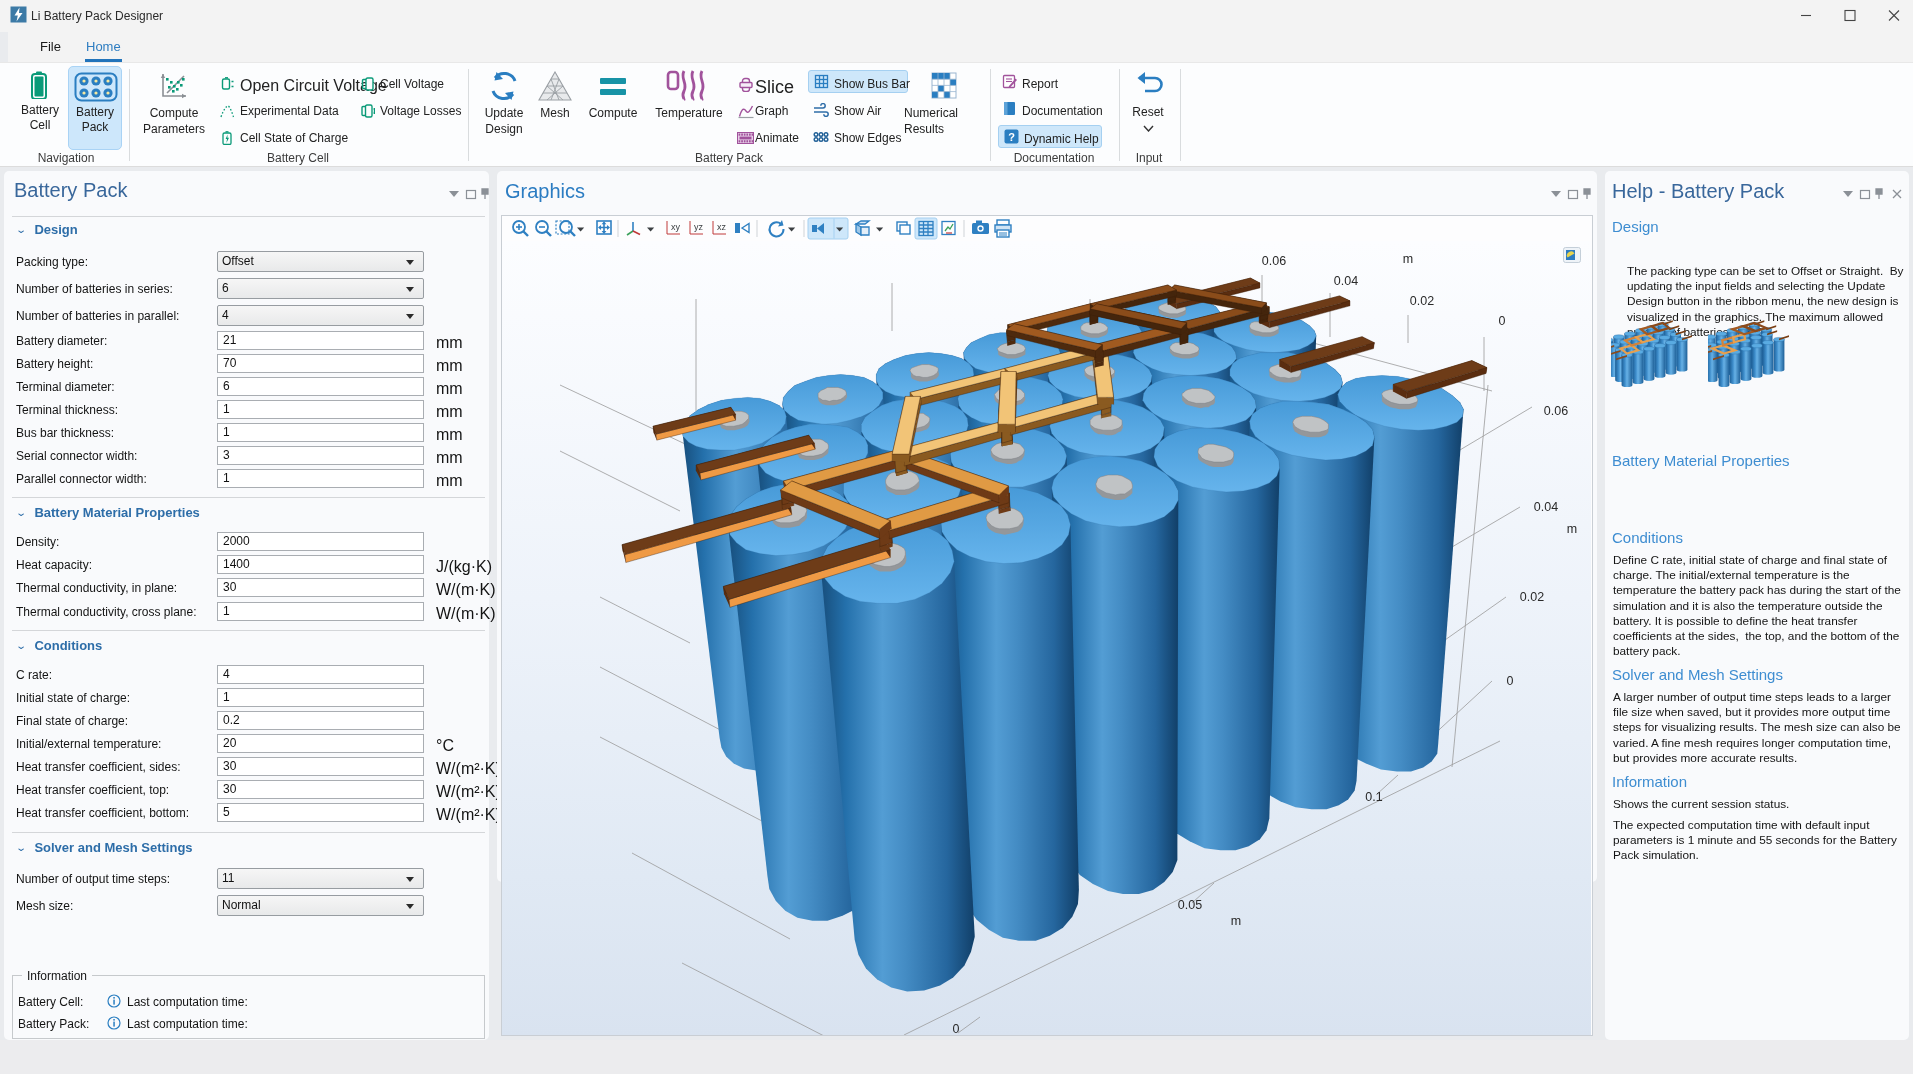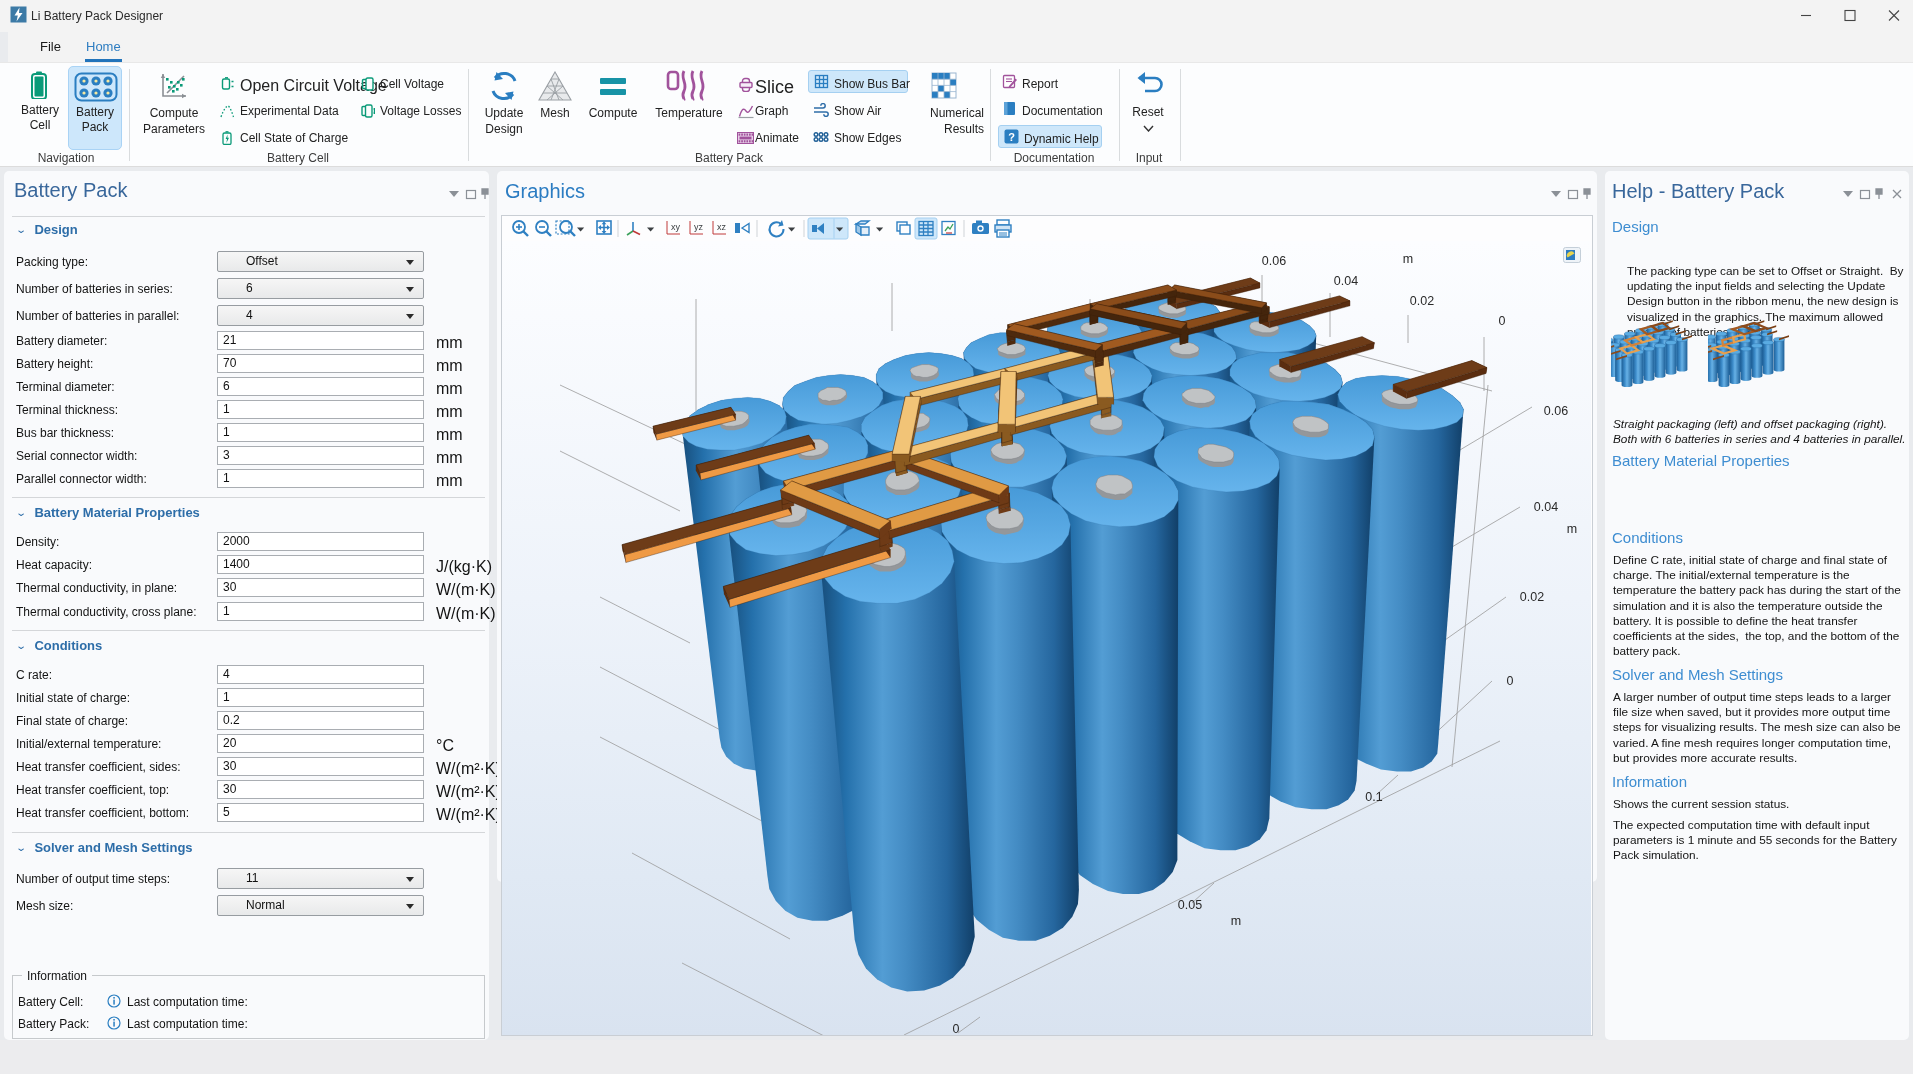--- a/index.html
+++ b/index.html
@@ -9,21 +9,21 @@
 #menurow{left:8px;top:32px;width:1913px;height:30px;background:#f3f3f3}
 #ribbon{left:0;top:62px;width:1913px;height:105px;background:#fcfdfe;border-bottom:1px solid #dcdcdc;border-top:1px solid #e8e8e8}
 .gsep{position:absolute;top:6px;height:92px;width:1px;background:#d9dcde}
 .glabel{position:absolute;top:88px;font-size:12px;color:#3c3c3c;text-align:center;white-space:nowrap}
 .rbtn-big{position:absolute;top:3px;width:54px;height:84px;border-radius:5px;text-align:center}
 .rbtn-big .cap{font-size:12px;color:#222;line-height:15px;margin-top:3px}
 .sel{background:#cde7fb;border:1px solid #a9d3f5}
 .panel{position:absolute;background:#f9fafc;border-radius:5px}
 .ptitle{position:absolute;font-size:20px;color:#39679b;white-space:nowrap}
 .fl{position:absolute;font-size:12px;color:#141414;white-space:nowrap}
-.dd{position:absolute;left:213px;width:207px;height:21px;background:linear-gradient(#f6f6f6,#e8e9ea);border:1px solid #979ca1;border-radius:2px;font-size:12px;color:#111;line-height:19px;padding-left:28px}
+.dd{position:absolute;left:213px;width:207px;height:21px;background:linear-gradient(#f6f6f6,#e8e9ea);border:1px solid #979ca1;border-radius:2px;font-size:12px;color:#111;line-height:19px;padding-left:4px}
 .dd:after{content:"";position:absolute;right:9px;top:8px;border-left:4.5px solid transparent;border-right:4.5px solid transparent;border-top:5px solid #2b2b2b}
 .ti{position:absolute;left:213px;width:207px;height:19px;background:#fff;border:1px solid #a9adb2;font-size:12px;color:#111;line-height:17px;padding-left:5px}
 .unit{position:absolute;left:432px;font-size:16px;color:#141414;white-space:nowrap}
 .sech{position:absolute;font-size:13px;font-weight:700;color:#2d6da8;white-space:nowrap}
 .sech .chv{font-weight:400;display:inline-block;transform:scaleX(1.4);margin-right:9px;font-size:10px;position:relative;top:-1px}
 .hsep{position:absolute;left:8px;width:473px;height:1px;background:#d4d6d9}
 .hh{position:absolute;font-size:15px;color:#3e8dd1;white-space:nowrap}
 .hb{position:absolute;font-size:11.8px;line-height:15.2px;color:#141414}
 #botstrip{left:0;top:1040px;width:1913px;height:34px;background:#ececee}
 .tbtn{position:absolute;top:1px;height:23px;border-radius:3px}
@@ -266,21 +266,21 @@
       </g>
       <g stroke="#9ab6d0" stroke-width="0.8" fill="none">
         <line x1="1" y1="7.2" x2="25" y2="7.2"></line>
         <line x1="1" y1="13.4" x2="25" y2="13.4"></line>
         <line x1="1" y1="19.6" x2="25" y2="19.6"></line>
         <line x1="7" y1="1" x2="7" y2="26"></line>
         <line x1="13" y1="1" x2="13" y2="26"></line>
         <line x1="19" y1="1" x2="19" y2="26"></line>
       </g>
     </svg>
-    <div class="abs" style="left:904px;top:42px;width:80px;text-align:right;font-size:12px;color:#222;line-height:16px">Numerical<br>Results</div>
+    <div class="abs" style="left:904px;top:42px;width:80px;text-align:left;font-size:12px;color:#222;line-height:16px">Numerical<br>Results</div>
     <div class="gsep" style="left:990px"></div>
     <svg class="abs" style="left:1002px;top:11px" width="15" height="15" viewBox="0 0 15 15">
       <g stroke="#a1539c" stroke-width="1.3" fill="#fff">
         <rect x="1.5" y="1.5" width="11" height="12" rx="1"></rect>
       </g>
       <g stroke="#a1539c" stroke-width="1.1">
         <line x1="4" y1="5" x2="10" y2="5"></line>
         <line x1="4" y1="7.5" x2="10" y2="7.5"></line>
       </g>
       <path d="M7 12 L13.5 4.5 L15 6 L8.5 13 L6.5 13.5 Z" fill="#a1539c"></path>
@@ -1061,21 +1061,20 @@
       <path d="M4.1 31.0 l-11 3.5 l0 1.8 l11 -3.5 Z" fill="#8a4a1c"></path>
       <path d="M59.1 14.5 l10 -3.2 l0 1.8 l-10 3.2 Z" fill="#7a3f14"></path>
       <path d="M16.0 36.0 l-11 3.5 l0 1.8 l11 -3.5 Z" fill="#8a4a1c"></path>
       <path d="M71.0 19.5 l10 -3.2 l0 1.8 l-10 3.2 Z" fill="#7a3f14"></path>
       <path d="M16.0 34.5 L27.0 31.4 L15.1 26.4 L4.1 29.5 Z" fill="none" stroke="#e8a04e" stroke-width="2.2"></path>
       <path d="M15.1 26.4 L26.1 23.3 L25.2 18.3 L14.2 21.4 Z" fill="none" stroke="#d4833a" stroke-width="2.2"></path>
       <path d="M26.1 23.3 L37.1 20.2 L36.2 15.2 L25.2 18.3 Z" fill="none" stroke="#e8a04e" stroke-width="2.2"></path>
       <path d="M36.2 15.2 L47.2 12.1 L35.3 7.1 L24.3 10.2 Z" fill="none" stroke="#a45a22" stroke-width="2.2"></path>
       <path d="M47.2 12.1 L58.2 9.0 L46.3 4.0 L35.3 7.1 Z" fill="none" stroke="#8a4a1c" stroke-width="2.2"></path>
     </svg>
-    <div class="hb" style="left:8px;top:246px;"><i>Straight packaging (left) and offset packaging (right).<br>Both with 6 batteries in series and 4 batteries in parallel.</i></div>
     <div class="hh" style="left:7px;top:281px">Battery Material Properties</div>
     <div class="hh" style="left:7px;top:358px">Conditions</div>
     <div class="hb" style="left:8px;top:382px;">Define C rate, initial state of charge and final state of<br>charge. The initial/external temperature is the<br>temperature the battery pack has during the start of the<br>simulation and it is also the temperature outside the<br>battery. It is possible to define the heat transfer<br>coefficients at the sides,&nbsp; the top, and the bottom of the<br>battery pack.</div>
     <div class="hh" style="left:7px;top:495px">Solver and Mesh Settings</div>
     <div class="hb" style="left:8px;top:519px;">A larger number of output time steps leads to a larger<br>file size when saved, but it provides more output time<br>steps for visualizing results. The mesh size can also be<br>varied. A fine mesh requires longer computation time,<br>but provides more accurate results.</div>
     <div class="hh" style="left:7px;top:602px">Information</div>
     <div class="hb" style="left:8px;top:626px;">Shows the current session status.</div>
     <div class="hb" style="left:8px;top:647px;">The expected computation time with default input<br>parameters is 1 minute and 55 seconds for the Battery<br>Pack simulation.</div>
 </div>
 <div class="abs" id="botstrip"></div>

